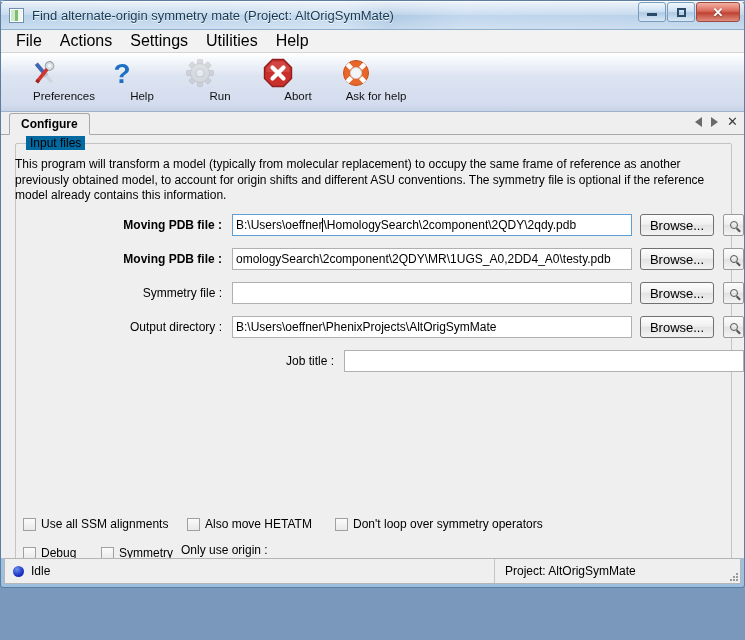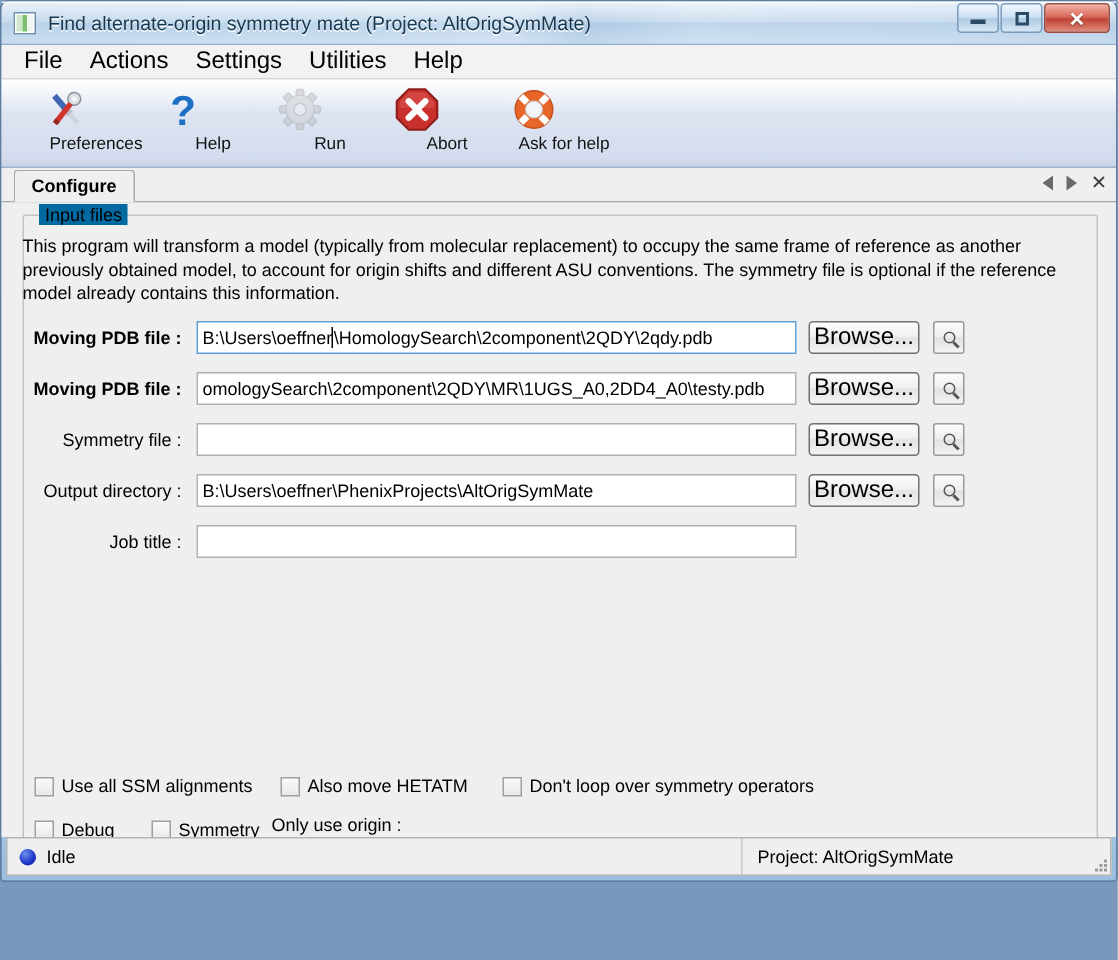--- a/index.html
+++ b/index.html
@@ -208,20 +208,21 @@
     color: #000;
     line-height: 15.5px;
   }
   
   .frow {
     position: absolute;
     left: 0; right: 0;
     height: 24px;
     display: flex;
     align-items: center;
+    justify-content: flex-end;
   }
   .flabel {
     width: 130px;
     text-align: right;
     font-size: 12px;
     color: #000;
     padding-right: 10px;
     box-sizing: border-box;
     white-space: nowrap;
   }
@@ -250,21 +251,21 @@
     position: relative;
     top: 0px;
   }
   .browse-btn {
     width: 74px; height: 22px;
     margin-left: 8px;
     box-sizing: border-box;
     border: 1px solid #707070;
     border-radius: 3px;
     background: linear-gradient(180deg,#fdfdfd 0%, #f0f0f0 46%, #e3e3e3 52%, #f4f4f4 100%);
-    font-size: 16px;
+    font-size: 13px;
     color: #000;
     display: flex; align-items: center; justify-content: center;
   }
   .mag-btn {
     width: 21px; height: 22px;
     margin-left: 9px;
     box-sizing: border-box;
     border: 1px solid #9a9a9a;
     border-radius: 2px;
     background: linear-gradient(180deg,#fcfcfc 0%, #efefef 46%, #e2e2e2 52%, #f3f3f3 100%);

